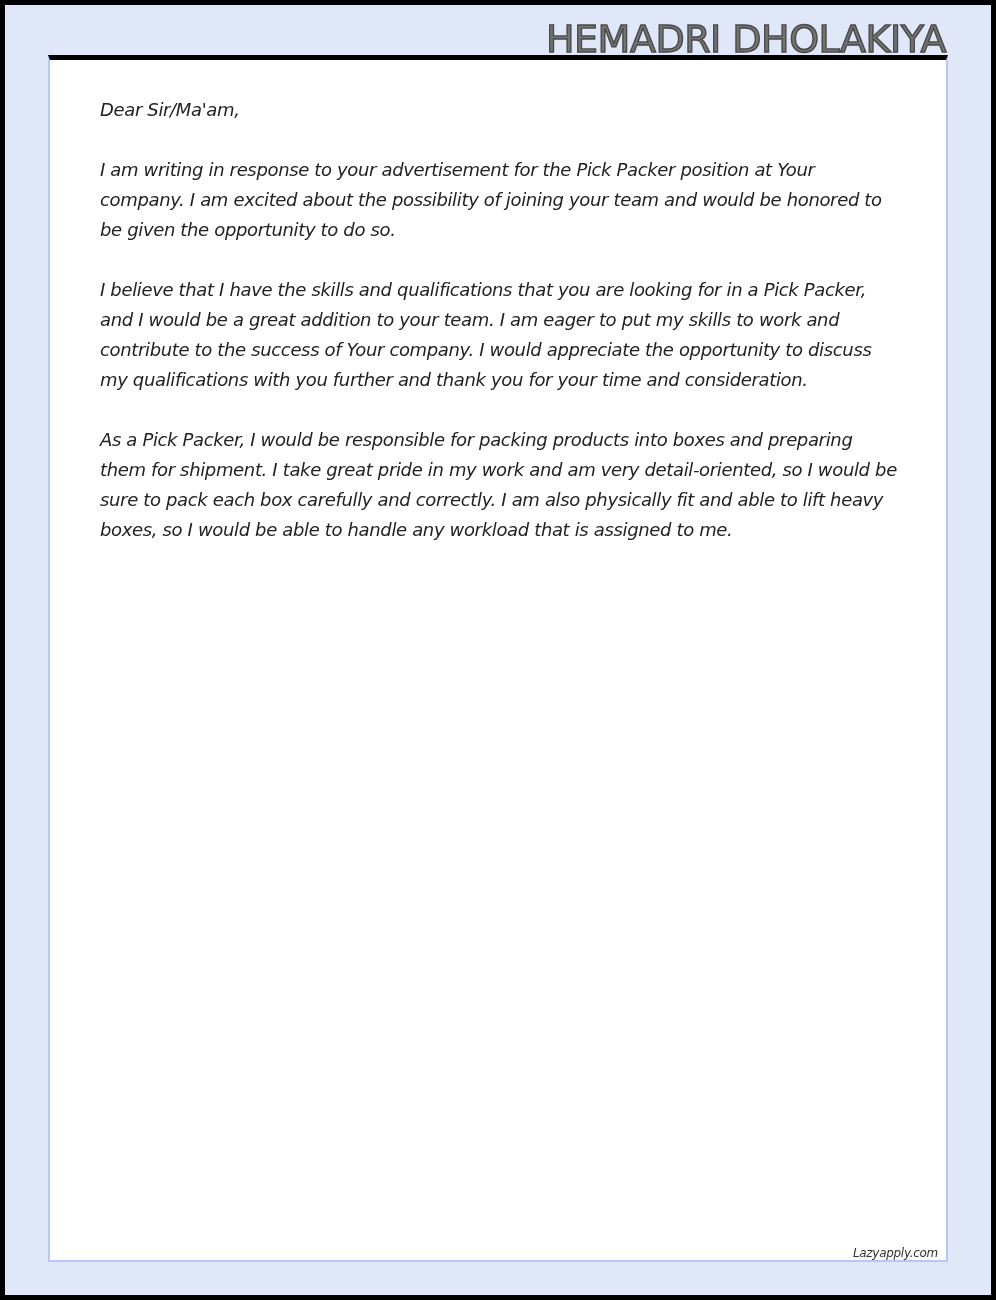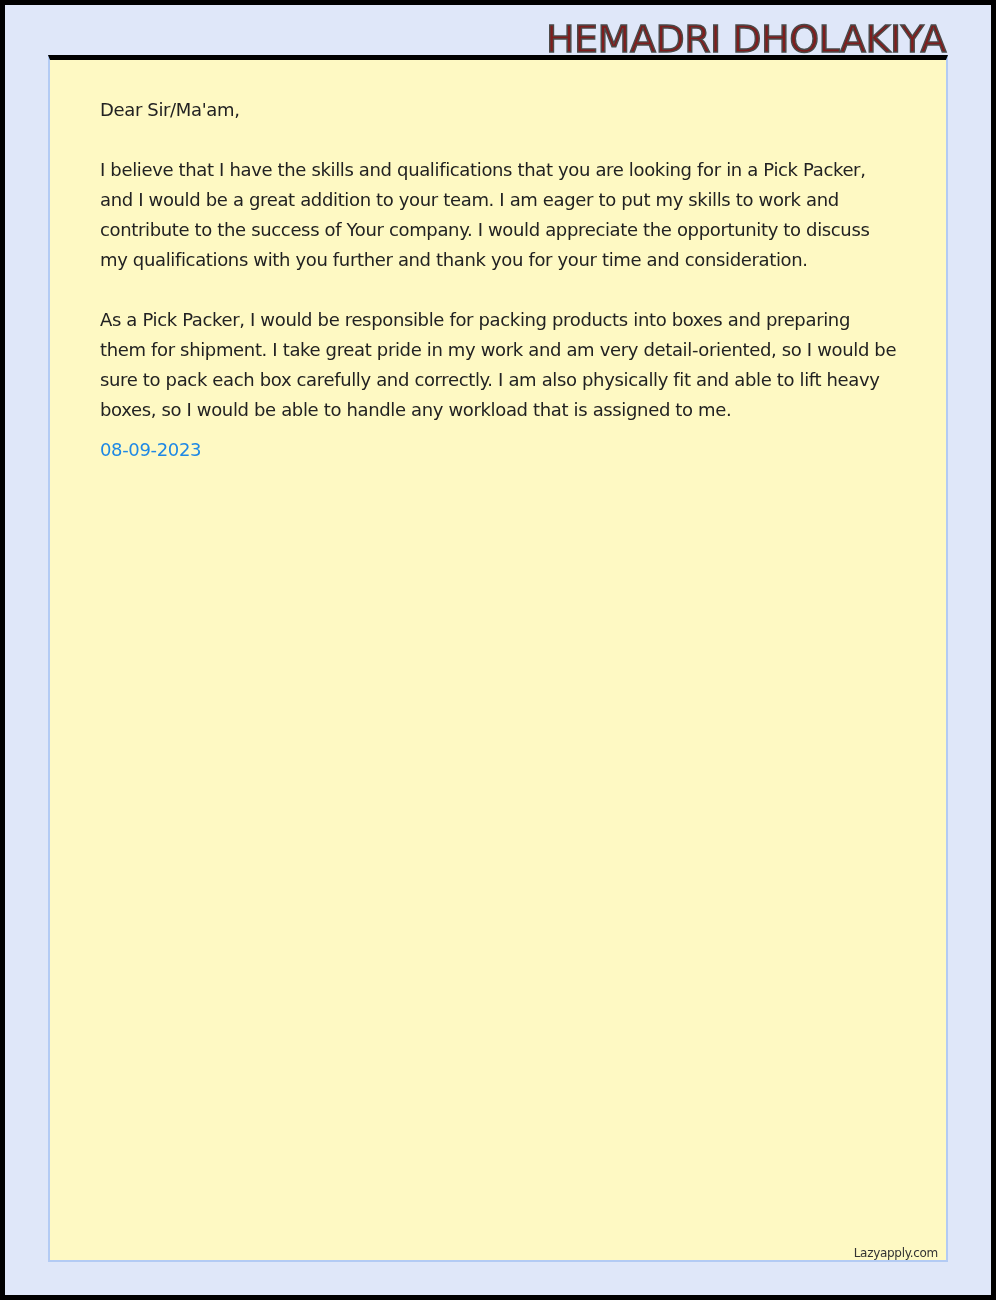--- a/index.html
+++ b/index.html
@@ -12,36 +12,37 @@
     overflow: hidden;
     font-family: "DejaVu Sans", sans-serif;
   }
   .name {
     position: absolute;
     right: 45px;
     top: 10px;
     font-family: "DejaVu Sans", sans-serif;
     font-size: 38px;
     letter-spacing: -0.5px;
-    color: #7f1d1d;
+    color: #737373;
     -webkit-text-stroke: 1.4px #4a4a4a;
     line-height: 48px;
     margin: 0;
     font-weight: normal;
   }
   .card {
     position: absolute;
     left: 43px;
     top: 50px;
     width: 900px;
     height: 1207px;
     box-sizing: border-box;
-    background: #fef9c3;
+    background: #ffffff;
     border: 2px solid #b3cbf4;
     border-top: 5px solid #000;
+    font-style: italic;
   }
   .content {
     position: absolute;
     left: 50px;
     top: 35px;
     width: 800px;
     font-family: "DejaVu Sans", sans-serif;
     font-size: 18px;
     line-height: 30px;
     color: #222;
@@ -64,18 +65,18 @@
   }
 </style>
 </head>
 <body>
 
 <h1 class="name">HEMADRI DHOLAKIYA</h1>
 
 <div class="card">
   <div class="content">
     <p>Dear Sir/Ma'am,</p>
+    <p>I am writing in response to your advertisement for the Pick Packer position at Your company. I am excited about the possibility of joining your team and would be honored to be given the opportunity to do so.</p>
     <p>I believe that I have the skills and qualifications that you are looking for in a Pick Packer, and I would be a great addition to your team. I am eager to put my skills to work and contribute to the success of Your company. I would appreciate the opportunity to discuss my qualifications with you further and thank you for your time and consideration.</p>
     <p>As a Pick Packer, I would be responsible for packing products into boxes and preparing them for shipment. I take great pride in my work and am very detail-oriented, so I would be sure to pack each box carefully and correctly. I am also physically fit and able to lift heavy boxes, so I would be able to handle any workload that is assigned to me.</p>
-    <p class="date">08-09-2023</p>
   </div>
   <div class="footer">Lazyapply.com</div>
 </div>
 
 </body></html>

